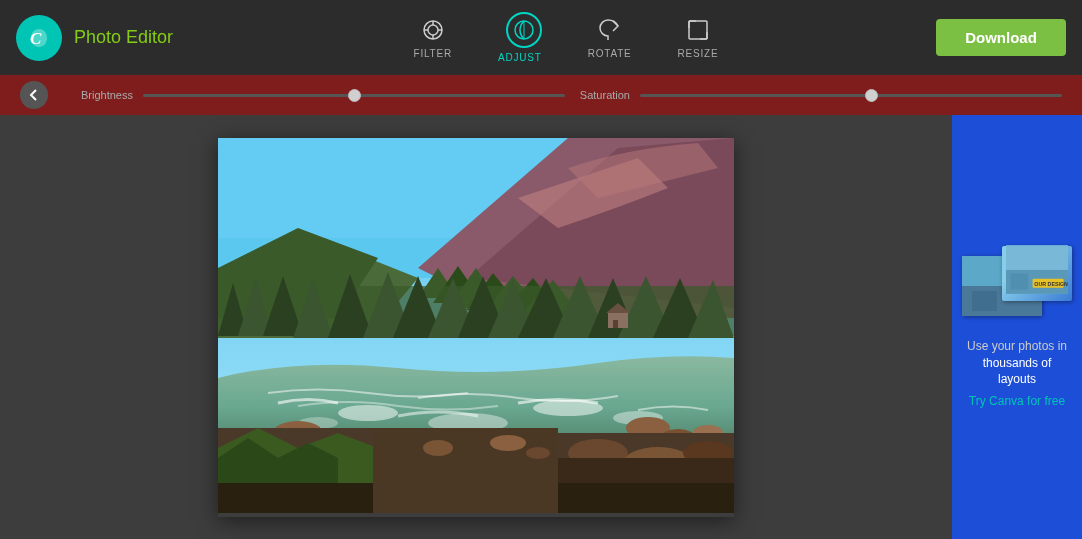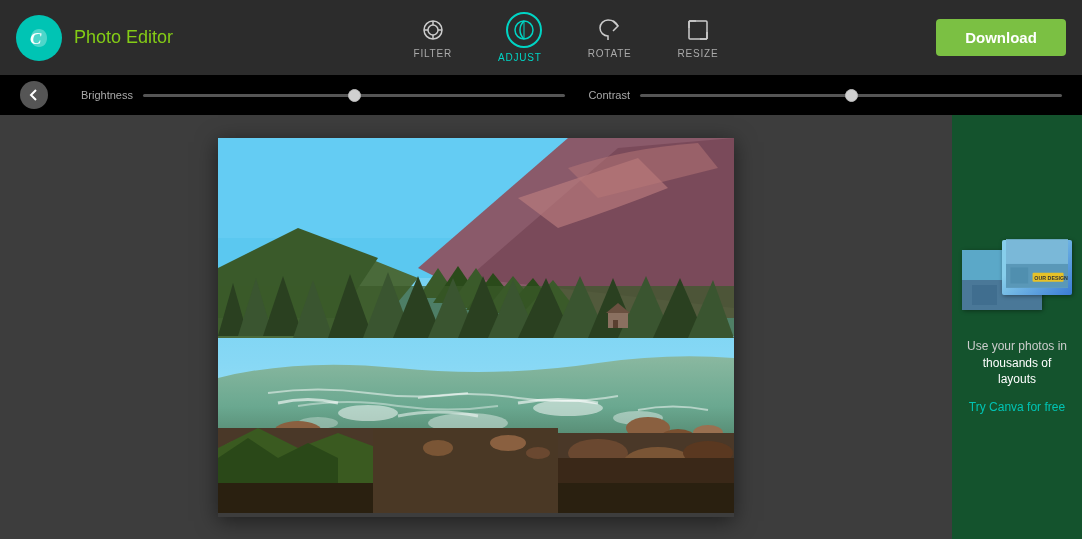--- a/index.html
+++ b/index.html
@@ -113,21 +113,21 @@
       padding: 10px 24px;
       border-radius: 4px;
       font-size: 15px;
       font-weight: 600;
       cursor: pointer;
       min-width: 130px;
     }
 
     
     .adjust-bar {
-      background: #000000;
+      background: #7f1d1d;
       height: 40px;
       display: flex;
       align-items: center;
       padding: 0 20px;
       gap: 0;
     }
     .back-btn {
       width: 28px;
       height: 28px;
       background: #555;
@@ -197,22 +197,22 @@
     }
 
     
     .promo-panel {
       width: 130px;
       display: flex;
       flex-direction: column;
       align-items: center;
       justify-content: center;
       padding: 16px 12px;
-      background: #14532d;
-      gap: 12px;
+      background: #1d4ed8;
+      gap: 6px;
     }
     .promo-images {
       position: relative;
       width: 110px;
       height: 80px;
       margin-bottom: 6px;
     }
     .promo-img-back {
       position: absolute;
       left: 0;
@@ -356,25 +356,25 @@
       </svg>
   </div>
 
   <div class="sliders-row">
 
     <div class="slider-group">
       <span class="slider-label">Brightness</span>
       <input type="range" class="slider-input" min="0" max="100" value="50" style="">
     </div>
 
+
     <div class="slider-group">
-      <span class="slider-label">Contrast</span>
-      <input type="range" class="slider-input" min="0" max="100" value="50" style="">
-    </div>
-
+      <span class="slider-label">Saturation</span>
+      <input type="range" class="slider-input" min="0" max="100" value="55" style="">
+    </div>
   </div>
 </div>
 
 <div class="main">
   <div class="canvas-area">
     <div class="photo-container">
       
       <svg class="photo-canvas" viewBox="0 0 516 375" xmlns="http://www.w3.org/2000/svg">
 
         <defs>

